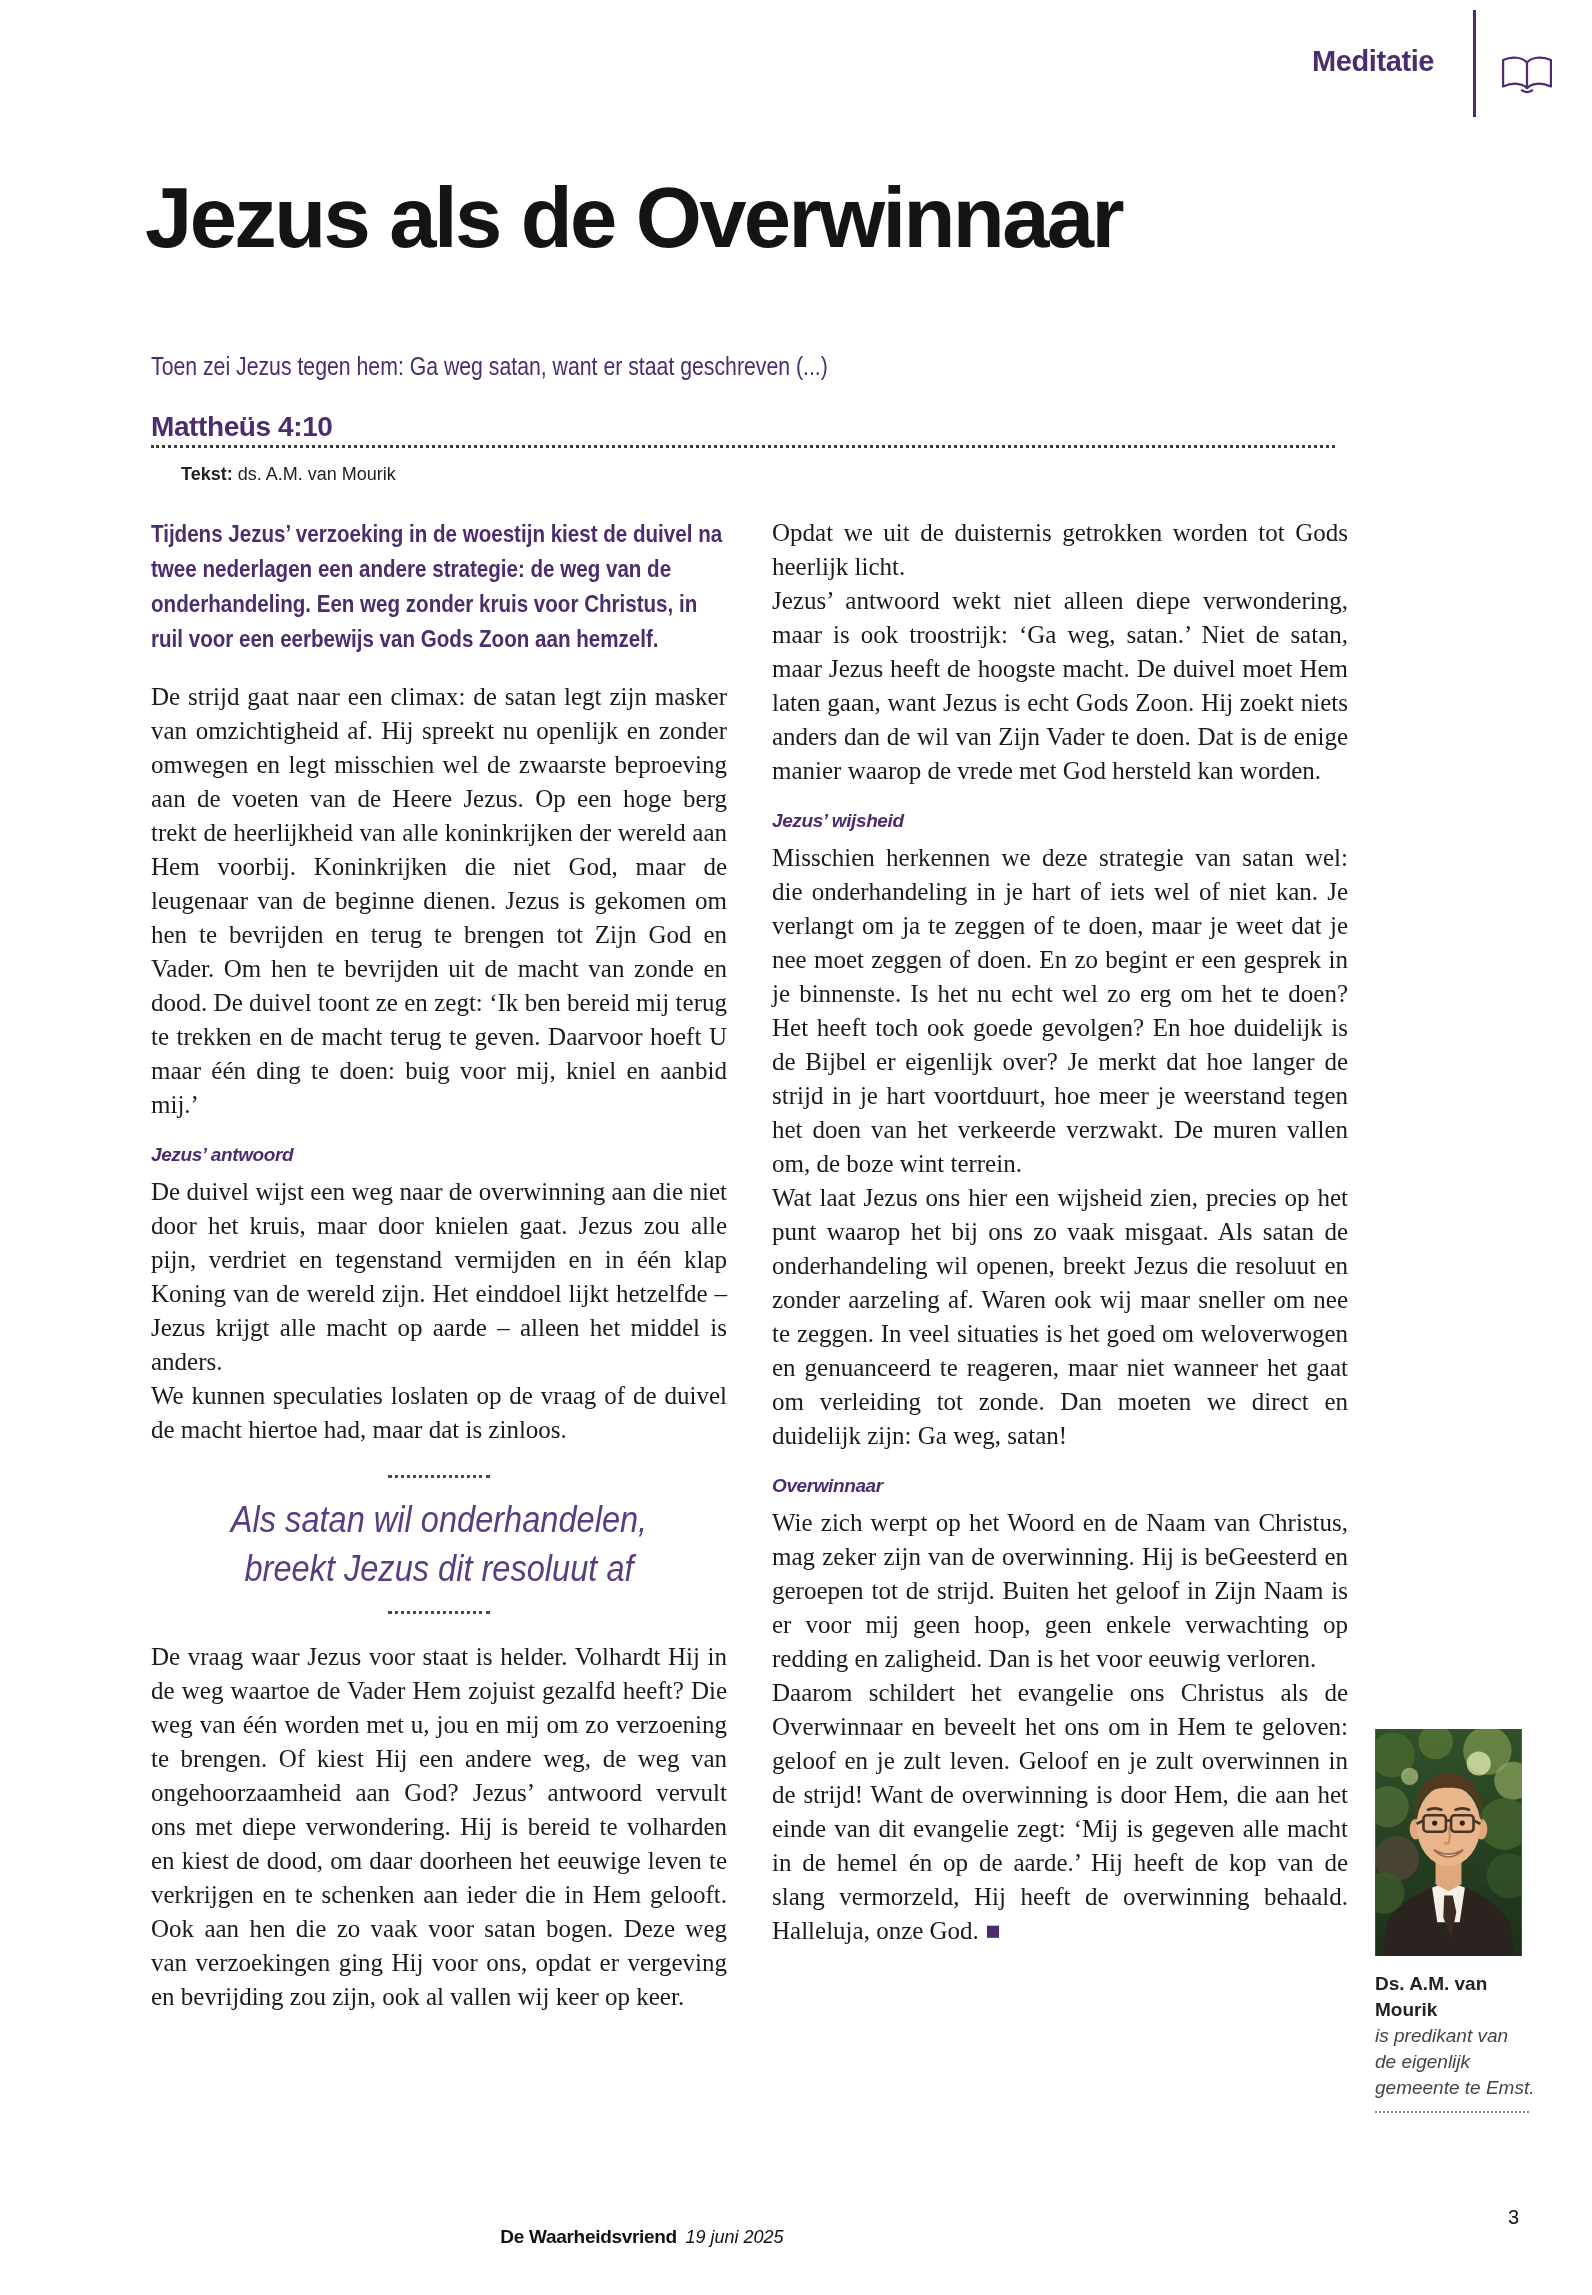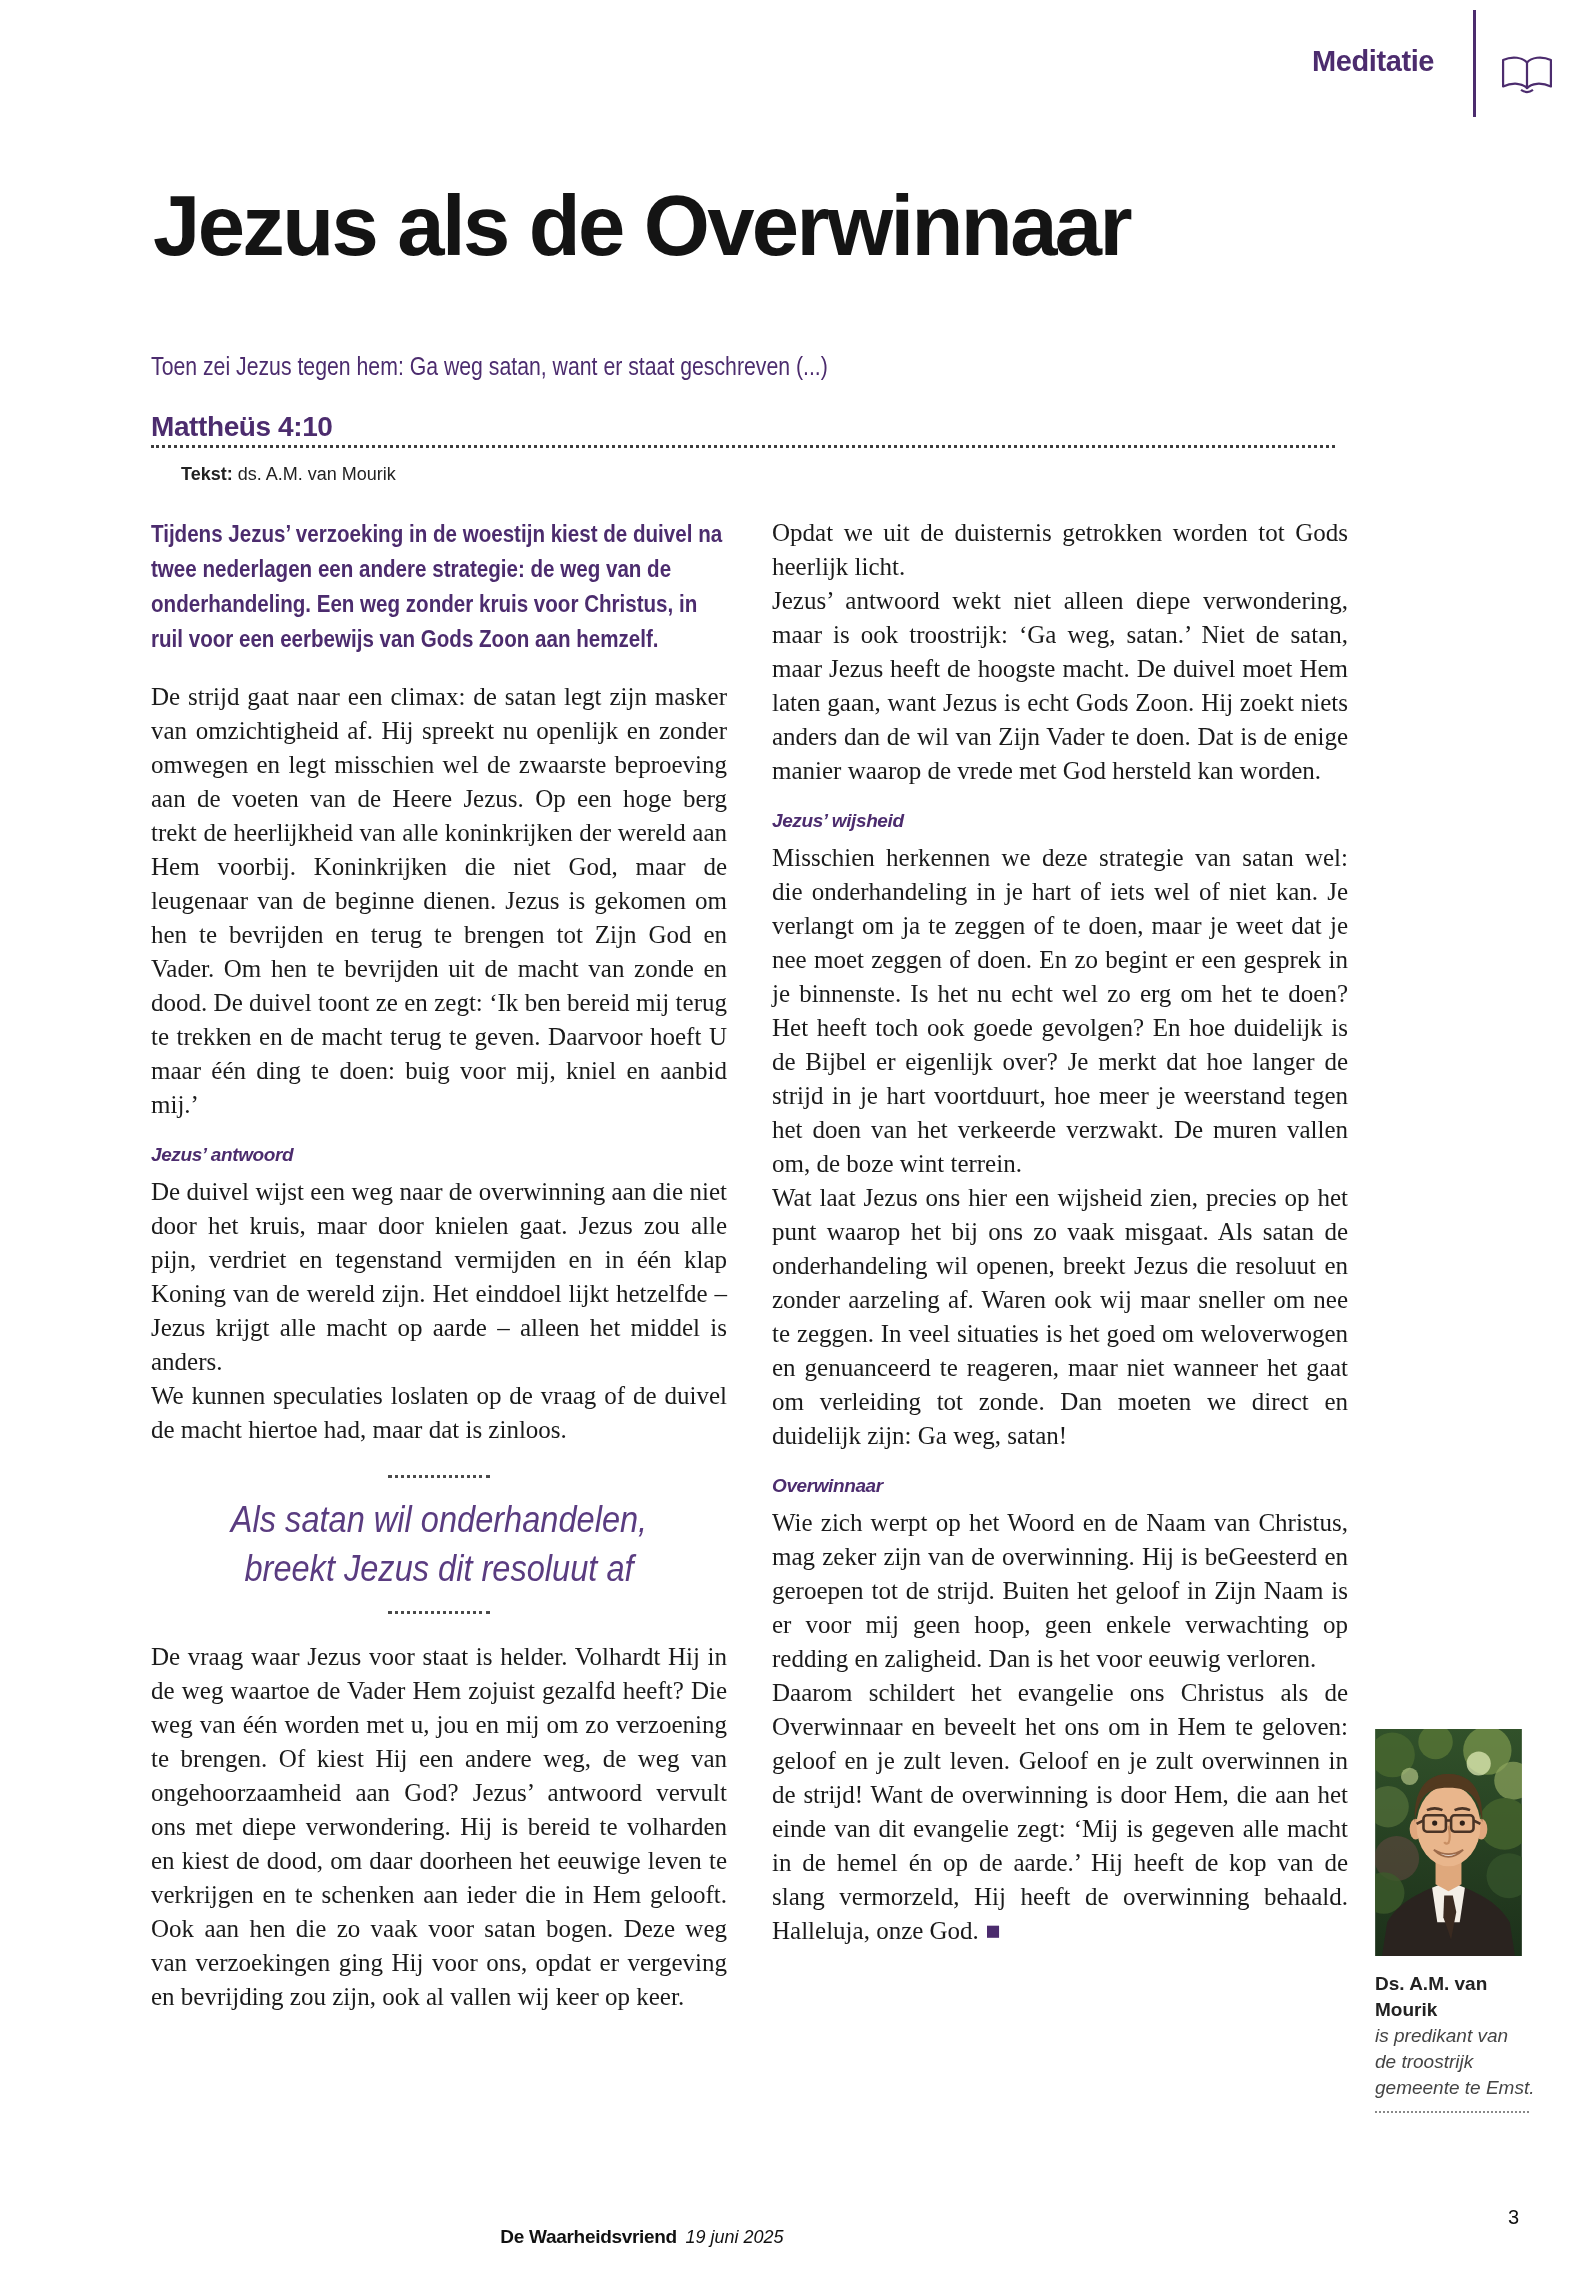--- a/index.html
+++ b/index.html
@@ -10,21 +10,21 @@
   html,body{margin:0;padding:0;background:#ffffff;}
   #page{
     position:relative;width:1592px;height:2295px;background:#ffffff;overflow:hidden;
     font-family:"Liberation Sans",sans-serif;color:var(--ink);padding-left:16px;
   }
   
   .section-label{position:absolute;left:1312px;top:45px;font-size:29px;font-weight:700;color:var(--accent);letter-spacing:-0.4px;}
   .header-divider{position:absolute;left:1473px;top:10.4px;width:2.6px;height:107px;background:var(--accent);}
   .book-icon{position:absolute;left:1500px;top:54px;}
   
-  .article-title{position:absolute;left:145px;top:171px;margin:8px;font-size:85px;line-height:1.1;font-weight:800;letter-spacing:-2.6px;color:#141414;white-space:nowrap;}
+  .article-title{position:absolute;left:145px;top:171px;margin:0;font-size:85px;line-height:1.1;font-weight:800;letter-spacing:-2.6px;color:#141414;white-space:nowrap;}
   .verse-text{position:absolute;left:151px;top:352px;width:794px;transform:scaleX(0.85);transform-origin:0 0;font-size:25px;font-weight:500;color:var(--accent);white-space:nowrap;}
   .verse-ref{position:absolute;left:151px;top:411px;font-size:28px;font-weight:700;color:var(--accent);letter-spacing:-0.4px;}
   .main-rule{position:absolute;left:151px;top:445px;width:1184px;height:0;border-top:3.5px dotted #3d3d3d;}
   .byline{position:absolute;left:151px;top:464px;font-size:18px;color:#222;}
   .byline .label{font-weight:700;margin-left:30px;}
   
   .col{position:absolute;top:516px;width:576px;}
   .col-left{left:151px;}
   .col-right{left:772px;}
   p.body{margin:0;font-family:"Liberation Serif","DejaVu Serif",serif;font-size:25px;line-height:34px;color:var(--ink);text-align:justify;hyphens:auto;-webkit-hyphens:auto;}
@@ -137,21 +137,21 @@
       <circle cx="101" cy="109" r="3" fill="#2e2018"></circle>
       <path d="M60 94 Q69 90 78 94 M92 94 Q101 90 110 94" stroke="#4a3426" stroke-width="3" fill="none"></path>
       <path d="M85 112 Q88 126 85 132 Q82 134 80 131" stroke="#c98f63" stroke-width="2.5" fill="none"></path>
       <path d="M68 140 Q85 156 102 140 Q85 150 68 140 Z" fill="#ffffff" stroke="#9c6a4a" stroke-width="2"></path>
     </svg>
   </figure>
 
   <div class="author-caption">
     <div class="author-name">Ds. A.M. van Mourik</div>
     <div class="author-role">is predikant van</div>
-    <div class="author-role">de troostrijk</div>
+    <div class="author-role">de eigenlijk</div>
     <div class="author-role">gemeente te Emst.</div>
     <div class="caption-rule"></div>
   </div>
 
   <div class="footer-center">
     <span class="mag">De Waarheidsvriend</span><span class="date">19 juni 2025</span>
   </div>
   <div class="page-number">3</div>
 
 </div>

